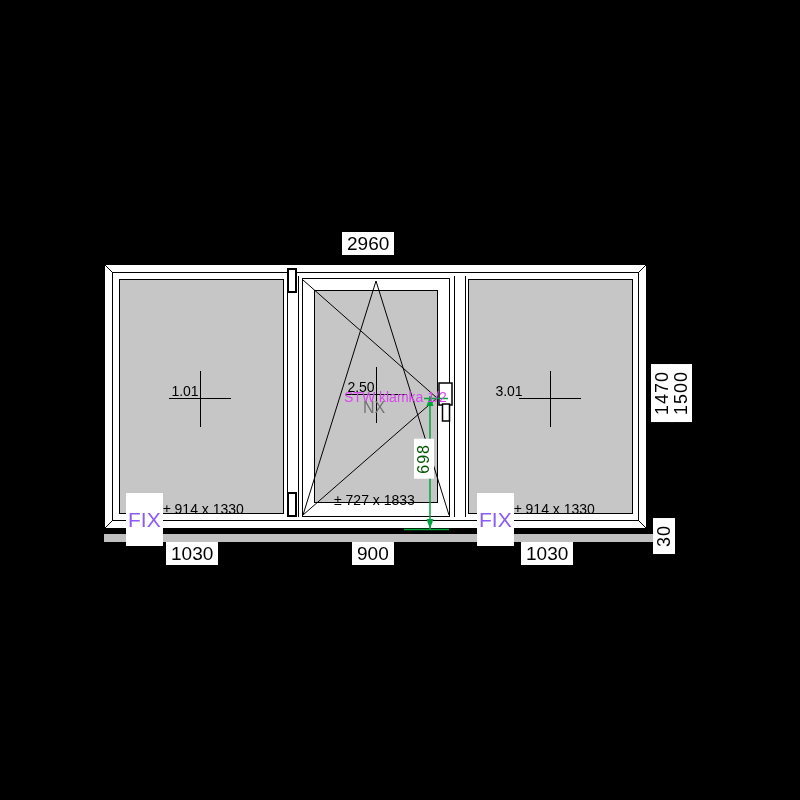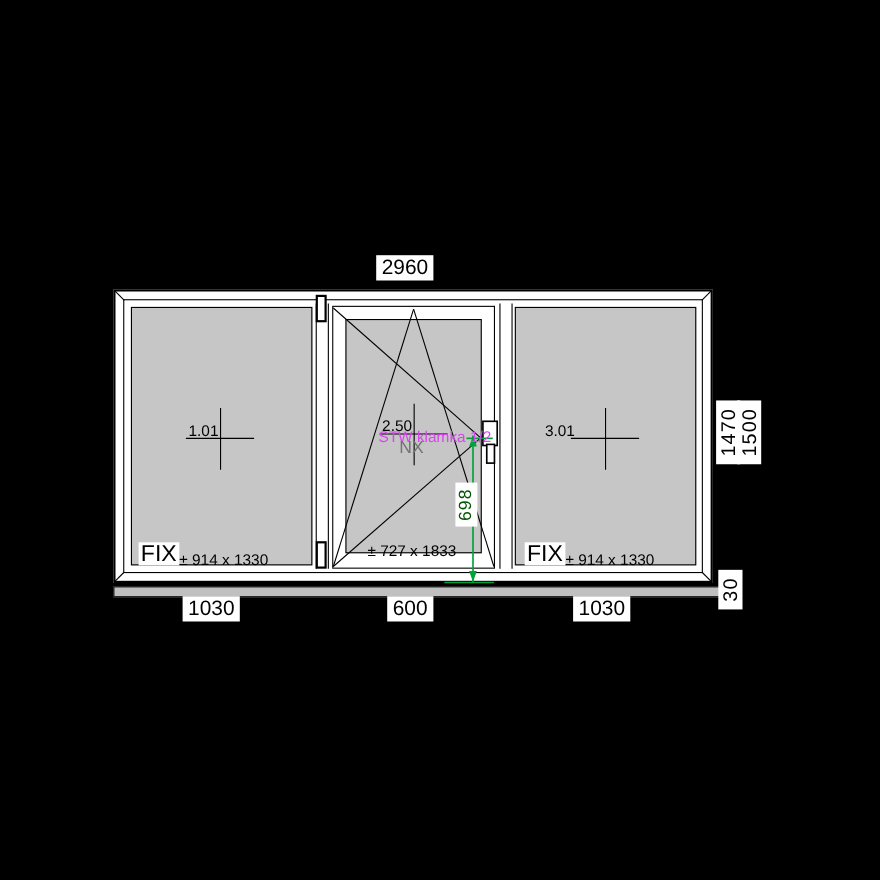--- a/index.html
+++ b/index.html
@@ -17,21 +17,21 @@
   .sash-glass{left:314px;top:290px;width:124px;height:213px;}
   .glass-right{left:468px;top:279px;width:165px;height:235px;}
   .sill{left:103px;top:533px;width:562px;height:10px;background:#c0c0c0;border:1px solid #000;z-index:1;}
   .overlay{position:absolute;left:0;top:0;z-index:2;pointer-events:none;}
   
   .lbl{position:absolute;z-index:3;line-height:1;white-space:nowrap;color:#000;}
   .dim-box{background:#fff;font-size:19px;padding:2px 5px;}
   .vtext{writing-mode:vertical-rl;transform:rotate(180deg);background:#fff;font-size:18px;padding:7px 2px;letter-spacing:1px;}
   .panel-num{font-size:14px;width:34px;text-align:center;}
   .glass-size{font-size:14px;}
-  .fix-label{font-size:21px;color:#000000;background:#fff;padding:0 2px;}
+  .fix-label{font-size:21px;color:#8b5cf6;background:#fff;padding:16px 2px;}
   .nx-label{font-size:16px;color:#737373;}
   .hw-label{font-size:14px;color:#d946ef;}
   .green-dim{color:#005500;background:#fff;font-size:16px;padding:5px 2px;letter-spacing:1px;}
 </style>
 </head>
 <body>
 
 <div class="canvas">
 
   <div class="abs frame"></div>
@@ -89,21 +89,21 @@
       <line x1="424" y1="398.5" x2="448" y2="398.5"></line>
       <line x1="430" y1="396" x2="430" y2="529"></line>
       <polygon points="430,396 426.5,406 433.5,406" stroke="none"></polygon>
       <polygon points="430,529 426.5,519 433.5,519" stroke="none"></polygon>
       <line x1="404" y1="529.5" x2="449" y2="529.5"></line>
     </g>
   </svg>
 
   <div class="lbl dim-box" style="left:342px;top:232px;">2960</div>
   <div class="lbl dim-box" style="left:166px;top:542px;">1030</div>
-  <div class="lbl dim-box" style="left:352px;top:542px;">600</div>
+  <div class="lbl dim-box" style="left:352px;top:542px;">900</div>
   <div class="lbl dim-box" style="left:521px;top:542px;">1030</div>
   <div class="lbl vtext" style="left:651px;top:364px;">1470</div>
   <div class="lbl vtext" style="left:670px;top:364px;">1500</div>
   <div class="lbl vtext" style="left:653px;top:518px;">30</div>
   <div class="lbl vtext green-dim" style="left:414px;top:439px;">698</div>
 
   <div class="lbl panel-num" style="left:168px;top:384px;">1.01</div>
   <div class="lbl fix-label" style="left:126px;top:493px;">FIX</div>
   <div class="lbl glass-size" style="left:163px;top:502px;">± 914 x 1330</div>
 

